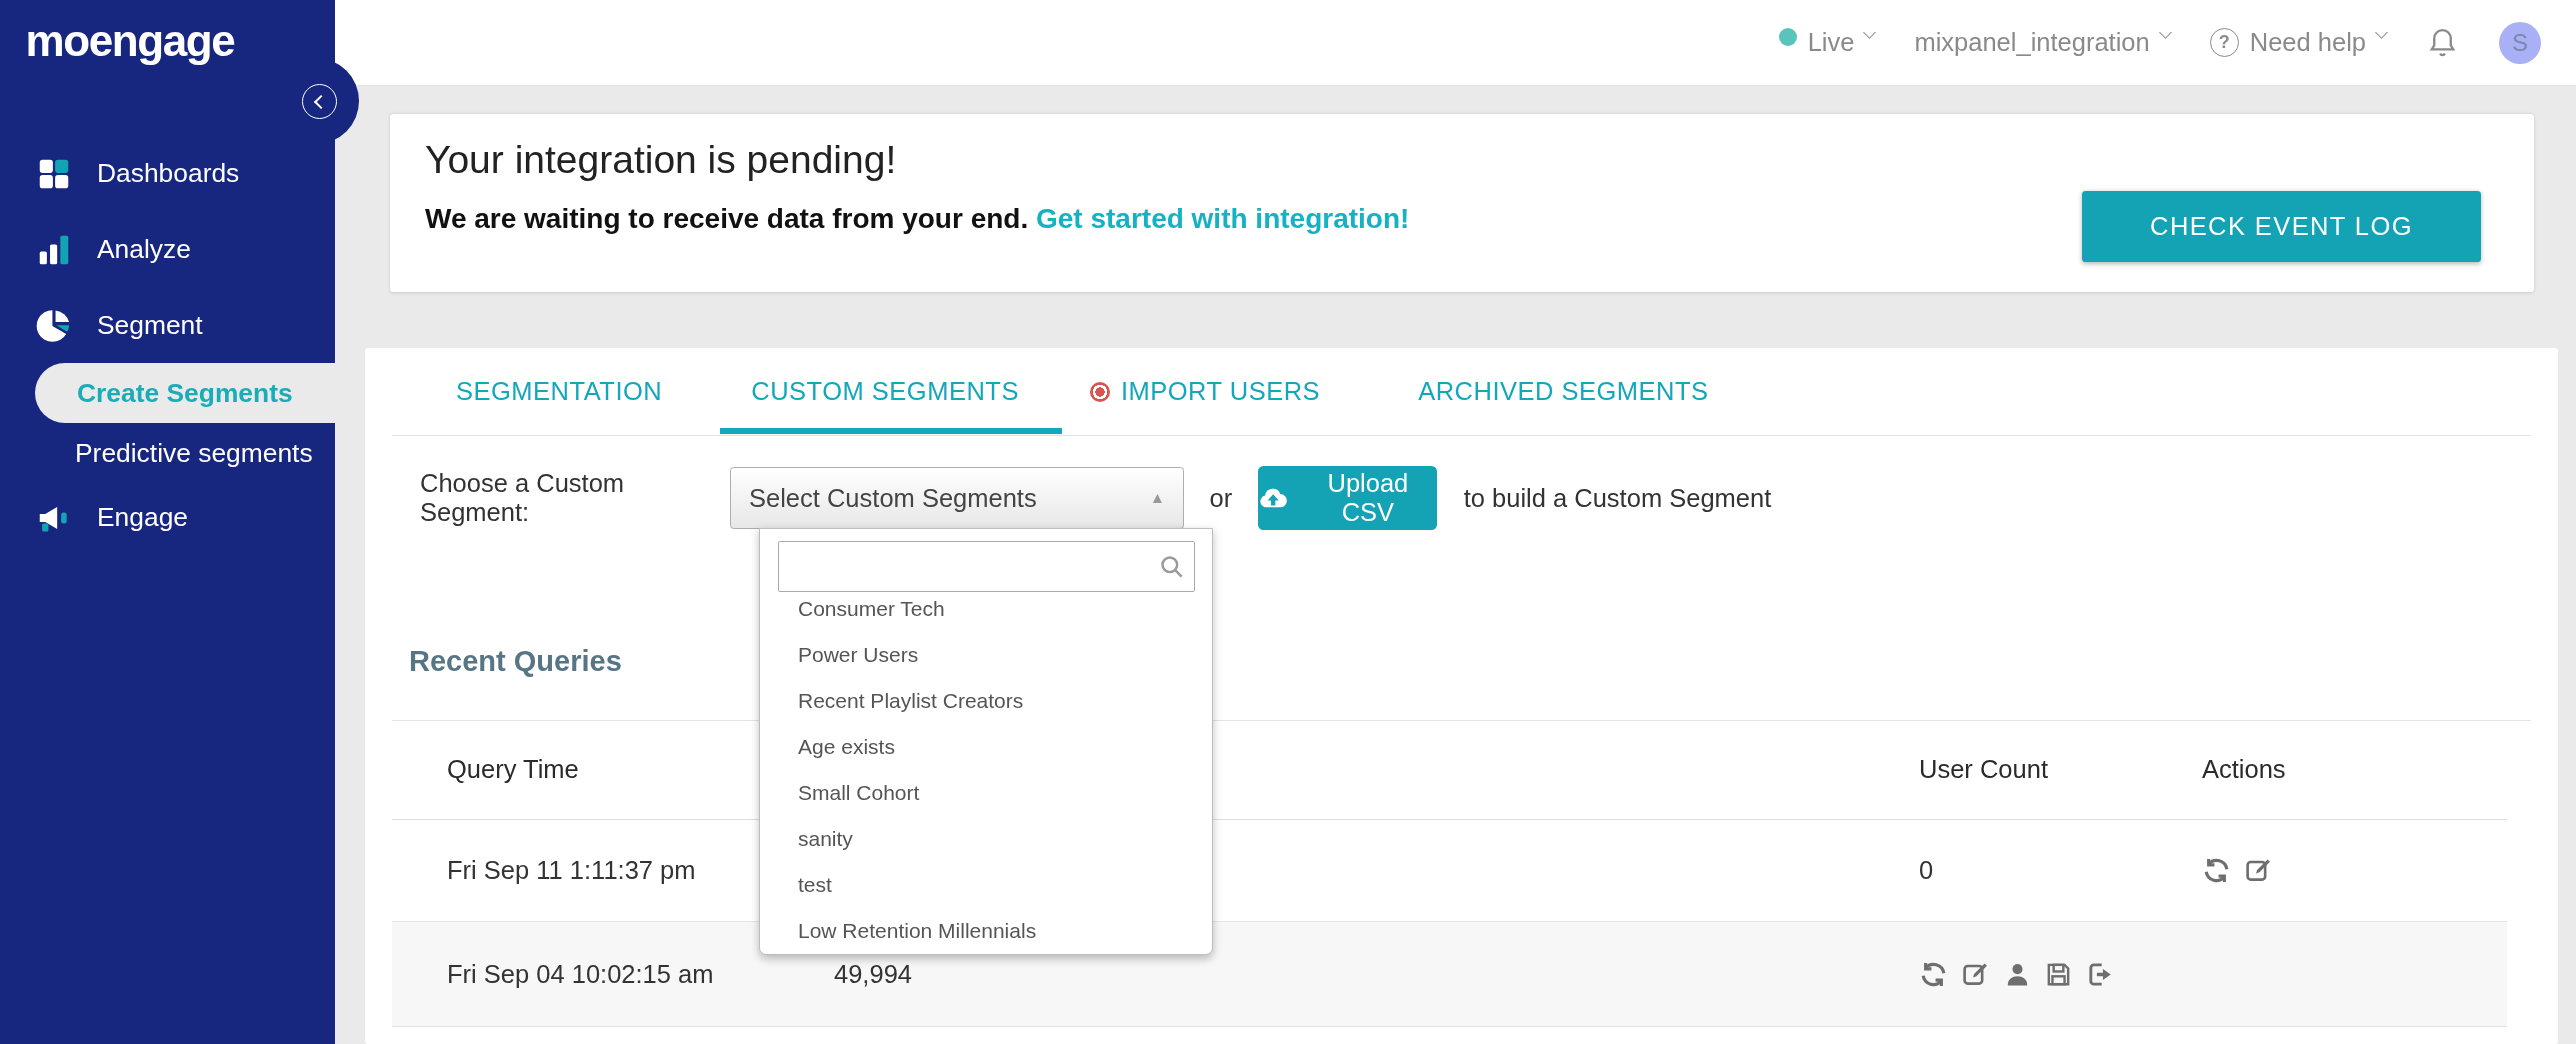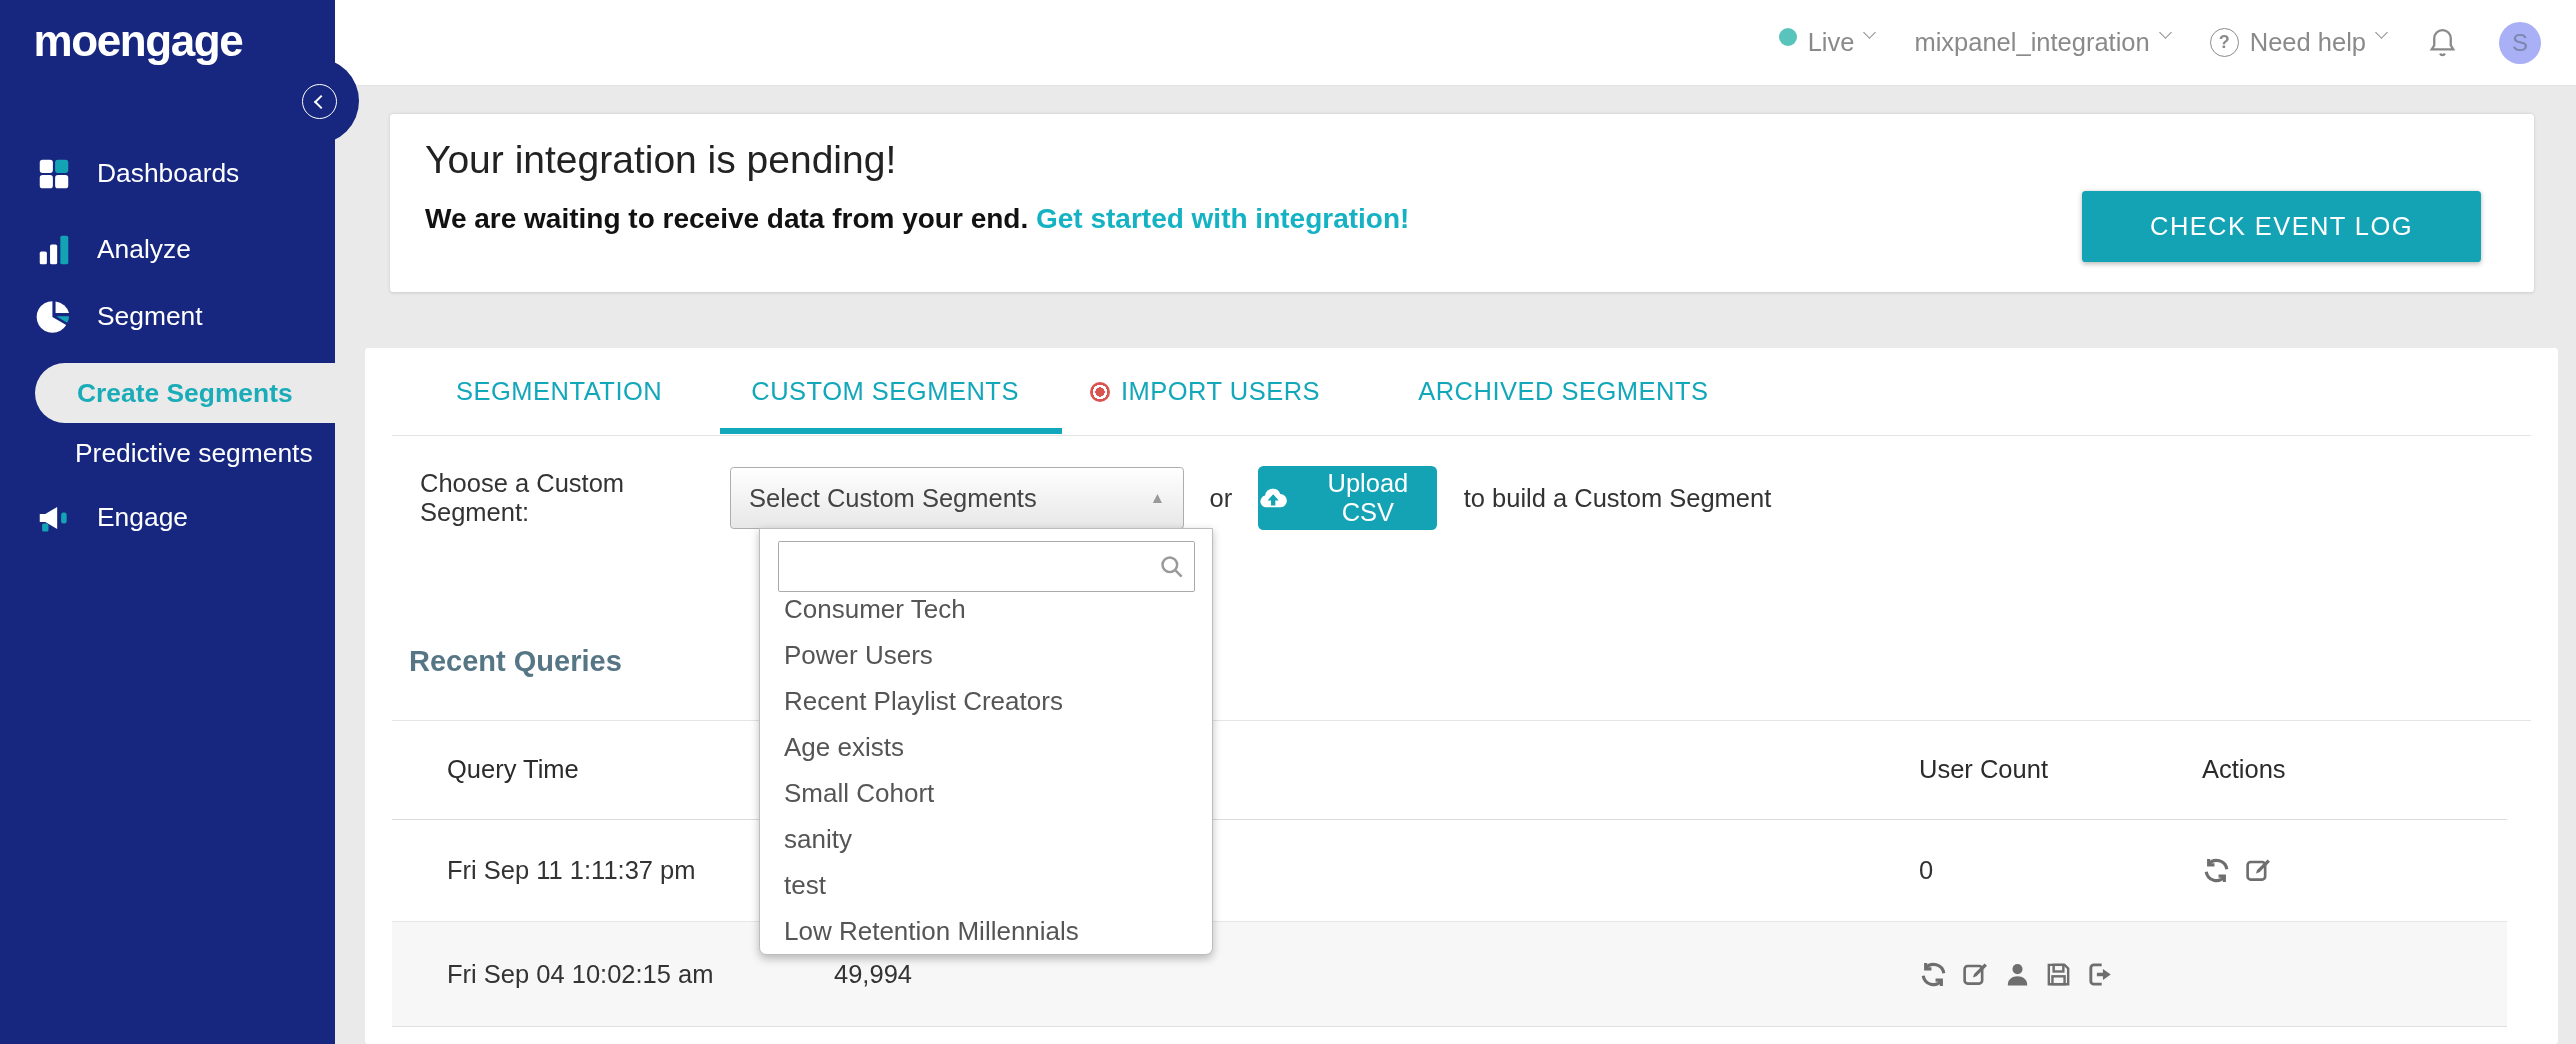--- a/index.html
+++ b/index.html
@@ -2,21 +2,21 @@
 <html style="font-size:14.6px"><head>
 <meta charset="utf-8">
 <style>
   * { margin:0; padding:0; box-sizing:border-box; }
   html,body { width:2576px; height:1045px; }
   body { font-family:"Liberation Sans", sans-serif; background:#fff; overflow:hidden; }
   .page { position:relative; width:2576px; height:1045px; overflow:hidden; }
 
   
   .sidebar { position:absolute; left:0; top:0; width:335px; height:1045px; background:#17277F; z-index:20; }
-  .logo { position:absolute; left:25.5px; top:16.4px; font-size:44px; font-weight:700; color:#fff; letter-spacing:-1.4px;margin-left:8px; }
+  .logo { position:absolute; left:25.5px; top:16.4px; font-size:44px; font-weight:700; color:#fff; letter-spacing:-1.4px; }
   .collapse-bump { position:absolute; left:273px; top:58px; width:86px; height:86px; border-radius:50%; background:#17277F; }
   .collapse-btn { position:absolute; left:302px; top:84px; width:35px; height:35px; border-radius:50%; border:1.8px solid #fff; display:flex; align-items:center; justify-content:center; cursor:pointer; }
   .chev-left { width:10px; height:10px; border-left:2.7px solid #fff; border-bottom:2.7px solid #fff; transform:rotate(45deg); margin-left:3.6px; }
   .nav-item { position:absolute; left:0; width:335px; display:flex; align-items:center; padding-left:35px; gap:24px; color:#fff; font-size:26.4px; cursor:pointer; }
   .nav-icon { width:38px; height:38px; flex:0 0 38px; }
   .create-pill { position:absolute; left:35px; top:363px; width:301px; height:60px; background:#EAEAEA; border-radius:30px 0 0 30px; display:flex; align-items:center; padding-left:42px; color:#1AACB8; font-weight:700; font-size:26.4px; cursor:pointer; }
   .sub-item { position:absolute; left:75px; top:423px; height:60px; display:flex; align-items:center; color:#fff; font-size:26.4px; cursor:pointer; }
 
   
   .topbar { position:absolute; left:335px; top:0; width:2241px; height:86px; background:#fff; border-bottom:0.9px solid #E3E3E3; display:flex; align-items:center; justify-content:flex-end; gap:40px; padding-right:35px; color:#8A8A8A; font-size:25.5px; z-index:5; }
@@ -59,21 +59,21 @@
   .trow2 { height:105px; background:#F7F7F7; border-bottom:1.8px solid #DFDFDF; }
   .actions { display:flex; align-items:center; gap:12.8px; }
   .act-icon { width:29px; height:29px; cursor:pointer; }
 
   
   .dropdown-panel { position:absolute; left:394px; top:180px; width:454px; height:427px; background:#fff; border:0.9px solid #BDBDBD; border-radius:0 0 7.3px 7.3px; box-shadow:0 3.6px 9px rgba(0,0,0,0.25); z-index:40; }
   .search-wrap { position:absolute; left:18px; top:12px; width:417px; height:51px; border:1.8px solid #A9A9A9; border-radius:1.8px; background:#fff; }
   .search-wrap input { position:absolute; left:0; top:0; width:100%; height:100%; border:none; outline:none; padding:0 46px 0 12.8px; font-size:24px; font-family:"Liberation Sans",sans-serif; color:#444; background:transparent; }
   .search-icon { position:absolute; right:9px; top:11px; width:27px; height:27px; }
   .dd-list { position:absolute; top:57px; left:0; right:0; }
-  .dd-item { height:46px; display:flex; align-items:center; padding-left:24px; font-size:26px; color:#555; cursor:pointer; }
+  .dd-item { height:46px; display:flex; align-items:center; padding-left:38px; font-size:21px; color:#555; cursor:pointer; }
 </style>
 </head>
 <body>
 
 <div class="page">
 
   <div class="topbar">
     <div class="tb-group">
       <span class="live-dot"></span>
       <span>Live</span>
@@ -237,21 +237,21 @@
 
     <div class="nav-item" style="top:211px; height:77px;">
       <svg class="nav-icon" viewBox="0 0 24 24">
         <rect x="3" y="13" width="4.5" height="8" rx="1" fill="#fff"></rect>
         <rect x="9.5" y="8.5" width="4.5" height="12.5" rx="1" fill="#fff"></rect>
         <rect x="16" y="3" width="5" height="18" rx="1" fill="#14A3B5"></rect>
       </svg>
       <span>Analyze</span>
     </div>
 
-    <div class="nav-item" style="top:278px; height:77px;gap:24px;">
+    <div class="nav-item" style="top:287px; height:77px;gap:24px;">
       <svg class="nav-icon" viewBox="0 0 24 24">
         <path d="M11 2a10 10 0 1 0 8.7 15L11 12z" fill="#fff"></path>
         <path d="M13.5 11.5h8a8 8 0 0 1-1.2 4.2z" fill="#14A3B5"></path>
         <path d="M13 2.2a10 10 0 0 1 8.5 7.3h-8.5z" fill="#fff"></path>
       </svg>
       <span>Segment</span>
     </div>
 
     <div class="create-pill">
       <span>Create Segments</span>

